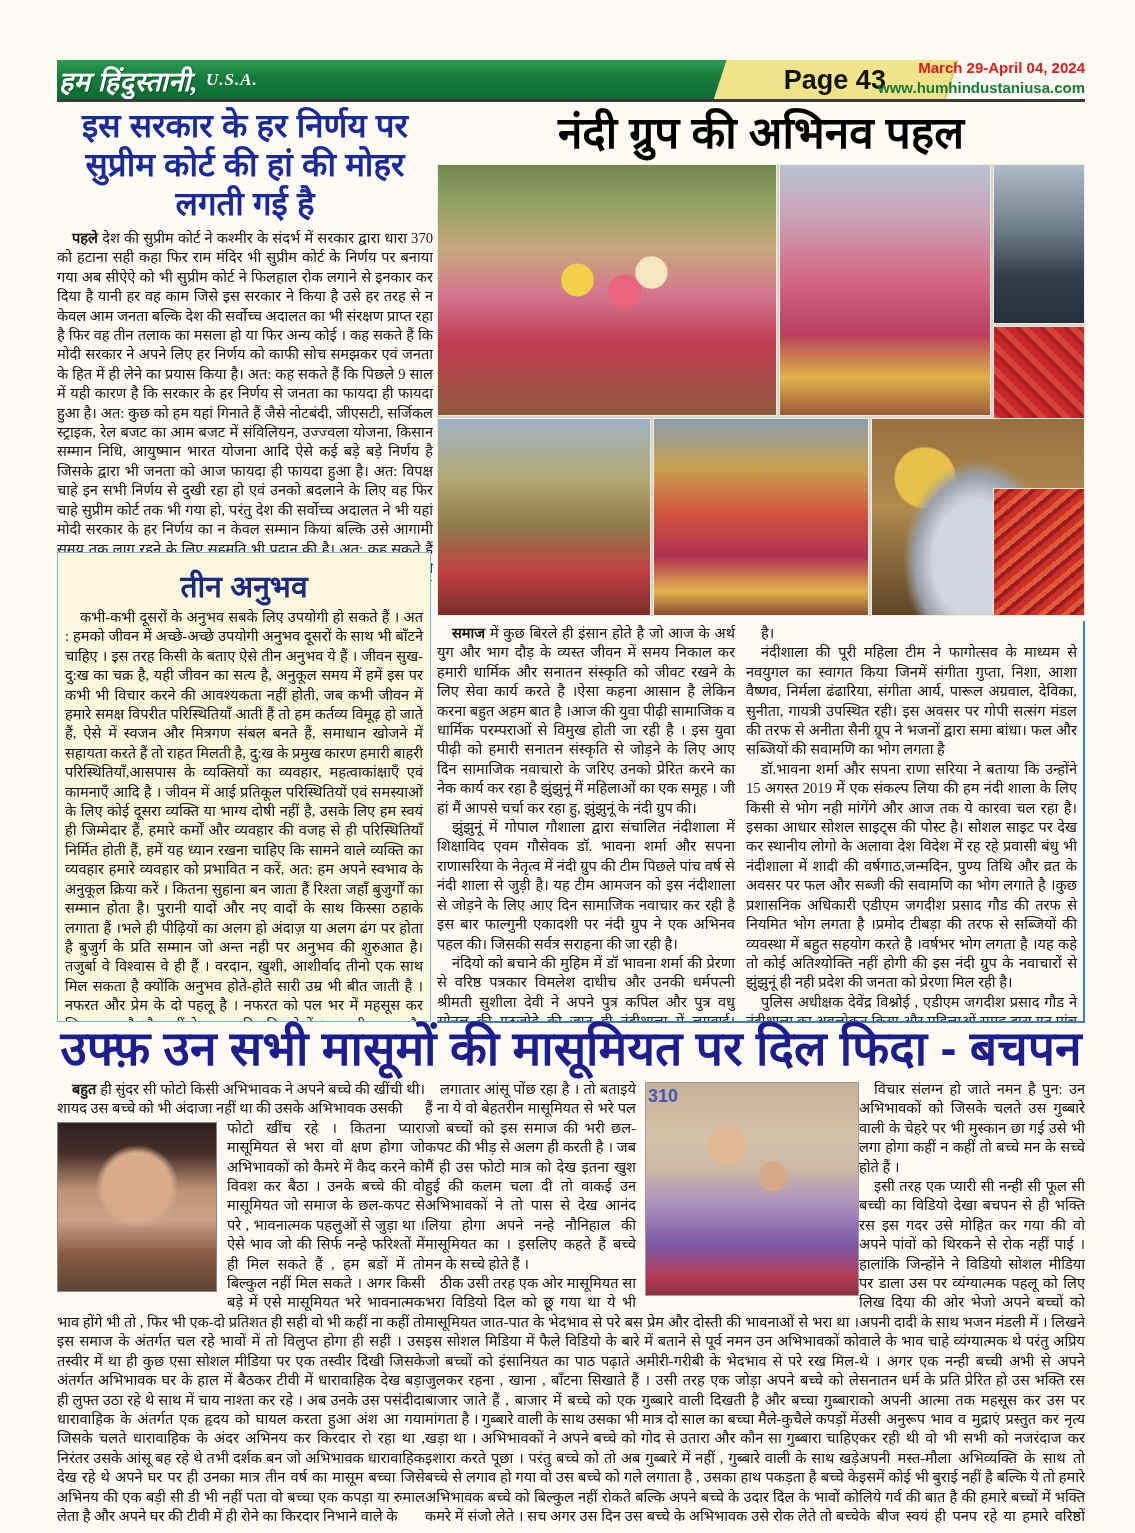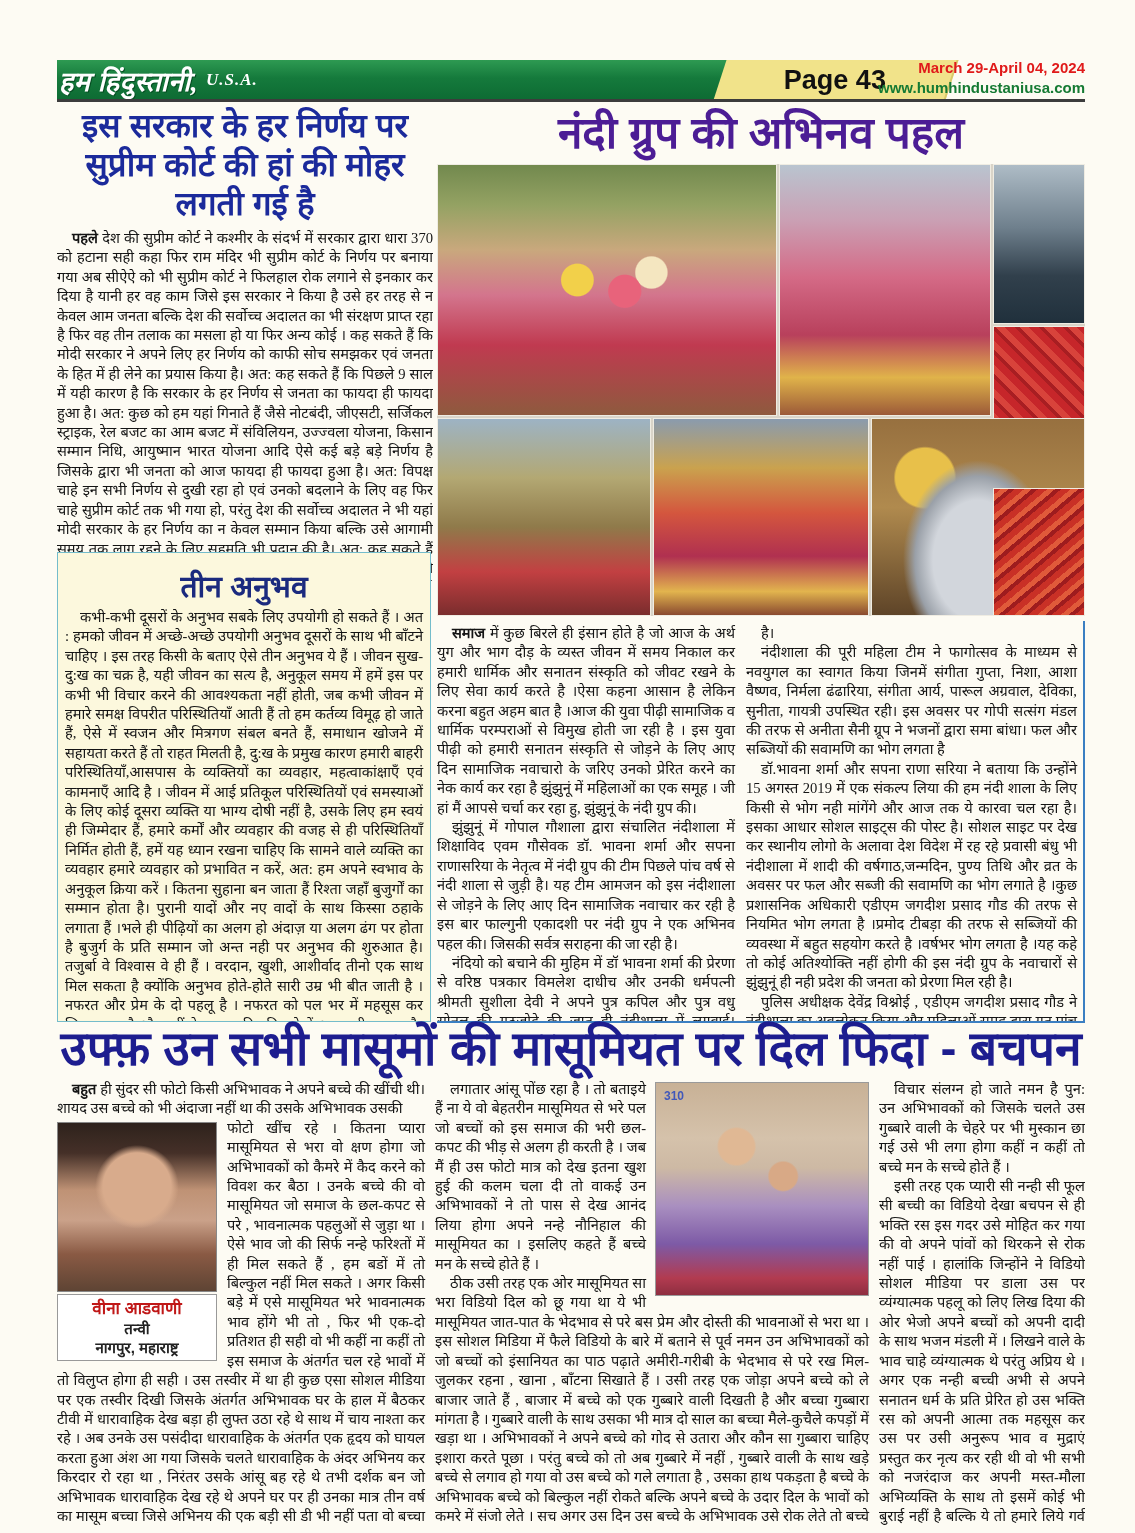--- a/index.html
+++ b/index.html
@@ -25,51 +25,51 @@
 
   
   .leftcol{position:absolute;left:57px;top:106px;width:376px;height:918px;}
   .sup-head{color:#1b2a9b;font-weight:bold;font-size:33px;line-height:39px;text-align:center;margin:0 0 6px 0;font-family:"Liberation Sans","DejaVu Sans",sans-serif;}
   .sup-body{height:352px;overflow:hidden;}
   .teenbox{position:absolute;left:0;top:446px;width:374px;height:470px;background:#fcf8dd;border:1px solid #74bccb;box-sizing:border-box;padding:12px 7px;overflow:hidden;}
   .teen-head{color:#1b2a7e;font-weight:bold;font-size:30px;text-align:center;margin:0 0 2px 0;font-family:"Liberation Sans","DejaVu Sans",sans-serif;}
 
   
   .nandi{position:absolute;left:437px;top:108px;width:648px;height:916px;}
-  .nandi-head{color:#4c1d95;font-weight:bold;font-size:44px;line-height:50px;text-align:center;margin:0 0 6px 0;font-family:"Liberation Sans","DejaVu Sans",sans-serif;}
+  .nandi-head{color:#000000;font-weight:bold;font-size:44px;line-height:50px;text-align:center;margin:0 0 6px 0;font-family:"Liberation Sans","DejaVu Sans",sans-serif;}
   .collage{position:relative;width:648px;height:452px;background:#d9d4c8;}
   .collage .tile{position:absolute;box-sizing:border-box;border:1px solid #efece2;}
   .t-main{left:0;top:0;width:340px;height:252px;background:linear-gradient(180deg,#72894e 0%,#94a263 16%,#c9a87d 34%,#d3758d 52%,#c03a50 72%,#8e5a3e 100%);}
   .t-main:after{content:"";position:absolute;left:28%;top:34%;width:44%;height:30%;background:radial-gradient(circle at 30% 40%,#f2d04a 0 14%,transparent 15%),radial-gradient(circle at 62% 55%,#e8637b 0 16%,transparent 17%),radial-gradient(circle at 80% 30%,#f4e6c0 0 12%,transparent 13%);}
   .t-holi{left:342px;top:0;width:212px;height:252px;background:linear-gradient(180deg,#b9c4cf 0%,#caa0b4 22%,#d46a86 45%,#b8405c 68%,#e0b34a 85%,#9c5a38 100%);}
   .t-car{left:556px;top:0;width:92px;height:160px;background:linear-gradient(180deg,#aebcc6 0%,#6e7f8c 40%,#31404c 70%,#20303c 100%);}
   .t-chilli{left:556px;top:162px;width:92px;height:160px;background:repeating-linear-gradient(45deg,#c6262a 0 7px,#a81e22 7px 11px,#d8433b 11px 17px);}
   .t-officer{left:0;top:254px;width:214px;height:198px;background:linear-gradient(180deg,#9db3c4 0%,#b3a873 30%,#8f7a4a 55%,#c24042 78%,#7a2d2d 100%);}
   .t-saris{left:216px;top:254px;width:216px;height:198px;background:linear-gradient(180deg,#8a9bae 0%,#caa24e 25%,#d4563e 48%,#b03050 70%,#e2b44e 88%,#8a4a30 100%);}
   .t-pot{left:434px;top:254px;width:214px;height:198px;background:radial-gradient(ellipse at 50% 72%,#d2d6dc 0 30%,#9aa0a8 42%,transparent 50%),radial-gradient(circle at 25% 30%,#e8c04a 0 14%,transparent 15%),linear-gradient(180deg,#97703f 0%,#b08a4e 45%,#5e4428 100%);}
   .t-chilli2{left:556px;top:324px;width:92px;height:128px;background:repeating-linear-gradient(-40deg,#c93026 0 6px,#9e1c1e 6px 10px,#e05a3a 10px 15px);}
   .nandi-text{display:flex;gap:11px;margin-top:5px;border-right:2px solid #3b7fc2;border-bottom:2px solid #3b7fc2;padding:3px 6px 8px 0;box-sizing:border-box;height:402px;overflow:hidden;}
   .ncol1{width:298px;flex:none;}
   .ncol2{flex:1;}
 
   
   .bachpan{position:absolute;left:57px;top:1026px;width:1028px;height:505px;}
   .bach-head{color:#1d1d8f;font-weight:bold;font-size:48px;line-height:46px;text-align:center;margin:0 0 8px 0;font-family:"Liberation Sans","DejaVu Sans",sans-serif;}
-  .bach-cols{display:flex;gap:10px;height:447px;overflow:hidden;}
+  .bach-cols{display:flex;height:447px;overflow:hidden;}
   .bcol1{width:368px;flex:none;}
   .bcol2{width:434px;flex:none;}
   .bcol3{flex:1;}
   .figure{float:left;width:160px;margin:3px 10px 2px 0;}
   .wphoto{width:158px;height:168px;border:1px solid #888;background:radial-gradient(circle at 50% 38%,#d8ab8c 0 26%,transparent 32%),linear-gradient(180deg,#2e221c 0%,#453028 18%,#bf9275 40%,#caa189 58%,#8a5a44 78%,#5e4434 100%);}
   .wcap{border:1px solid #999;background:#fff;text-align:center;padding:3px 2px;margin-top:2px;font-family:"Liberation Sans","DejaVu Sans",sans-serif;}
   .wcap .nm{color:#c01818;font-weight:bold;font-size:17px;line-height:21px;}
   .wcap .pen{font-weight:bold;font-size:15px;line-height:19px;color:#222;}
   .wcap .loc{font-weight:bold;font-size:15px;line-height:19px;color:#222;}
   .kphoto{float:right;width:212px;height:212px;margin:2px 0 6px 9px;border:1px solid #9a9a9a;position:relative;background:radial-gradient(circle at 38% 30%,#e0b894 0 9%,transparent 10%),radial-gradient(circle at 60% 44%,#d8a986 0 8%,transparent 9%),linear-gradient(180deg,#c8b196 0%,#d5c2ab 26%,#cdb9a4 40%,#a98fc0 58%,#7d5aa6 76%,#b23b50 92%,#8e2e40 100%);}
-  .kphoto .num{position:absolute;left:8px;top:4px;color:#2a48c0;font-weight:bold;font-size:12px;font-family:"Liberation Sans",sans-serif;opacity:.85;}
+  .kphoto .num{position:absolute;left:2px;top:4px;color:#2a48c0;font-weight:bold;font-size:18px;font-family:"Liberation Sans",sans-serif;opacity:.85;}
 </style>
 </head>
 <body>
 
 <div id="page">
 
   <div class="hdr">
     <div class="masthead">
       <span class="hi">हम हिंदुस्तानी,</span>
       <span class="usa">U.S.A.</span>
@@ -130,25 +130,20 @@
     </div>
   </div>
 
   <div class="bachpan">
     <h1 class="bach-head">उफ्फ़ उन सभी मासूमों की मासूमियत पर दिल फिदा - बचपन</h1>
     <div class="bach-cols">
       <div class="bcol1 btxt">
         <p><span class="lead">बहुत</span><span> ही सुंदर सी फोटो किसी अभिभावक ने अपने बच्चे की खींची थी। शायद उस बच्चे को भी अंदाजा नहीं था की उसके अभिभावक उसकी</span></p>
         <div class="figure">
           <div class="wphoto"></div>
-          <div class="wcap">
-            <div class="nm">वीना आडवाणी</div>
-            <div class="pen">तन्वी</div>
-            <div class="loc">नागपुर, महाराष्ट्र</div>
-          </div>
         </div>
         <p style="text-indent:0">फोटो खींच रहे । कितना प्यारा मासूमियत से भरा वो क्षण होगा जो अभिभावकों को कैमरे में कैद करने को विवश कर बैठा । उनके बच्चे की वो मासूमियत जो समाज के छल-कपट से परे , भावनात्मक पहलुओं से जुड़ा था । ऐसे भाव जो की सिर्फ नन्हे फरिश्तों में ही मिल सकते हैं , हम बडों में तो बिल्कुल नहीं मिल सकते । अगर किसी बड़े में एसे मासूमियत भरे भावनात्मक भाव होंगे भी तो , फिर भी एक-दो प्रतिशत ही सही वो भी कहीं ना कहीं तो इस समाज के अंतर्गत चल रहे भावों में तो विलुप्त होगा ही सही । उस तस्वीर में था ही कुछ एसा सोशल मीडिया पर एक तस्वीर दिखी जिसके अंतर्गत अभिभावक घर के हाल में बैठकर टीवी में धारावाहिक देख बड़ा ही लुफ्त उठा रहे थे साथ में चाय नाश्ता कर रहे । अब उनके उस पसंदीदा धारावाहिक के अंतर्गत एक हृदय को घायल करता हुआ अंश आ गया जिसके चलते धारावाहिक के अंदर अभिनय कर किरदार रो रहा था , निरंतर उसके आंसू बह रहे थे तभी दर्शक बन जो अभिभावक धारावाहिक देख रहे थे अपने घर पर ही उनका मात्र तीन वर्ष का मासूम बच्चा जिसे अभिनय की एक बड़ी सी डी भी नहीं पता वो बच्चा एक कपड़ा या रुमाल लेता है और अपने घर की टीवी में ही रोने का किरदार निभाने वाले के</p>
       </div>
       <div class="bcol2 btxt">
         <div class="kphoto">
           <span class="num">310</span>
         </div>
         <div>
             <p>लगातार आंसू पोंछ रहा है । तो बताइये हैं ना ये वो बेहतरीन मासूमियत से भरे पल जो बच्चों को इस समाज की भरी छल-कपट की भीड़ से अलग ही करती है । जब मैं ही उस फोटो मात्र को देख इतना खुश हुई की कलम चला दी तो वाकई उन अभिभावकों ने तो पास से देख आनंद लिया होगा अपने नन्हे नौनिहाल की मासूमियत का । इसलिए कहते हैं बच्चे मन के सच्चे होते हैं ।</p>
             <p>ठीक उसी तरह एक ओर मासूमियत सा भरा विडियो दिल को छू गया था ये भी मासूमियत जात-पात के भेदभाव से परे बस प्रेम और दोस्ती की भावनाओं से भरा था । इस सोशल मिडिया में फैले विडियो के बारे में बताने से पूर्व नमन उन अभिभावकों को जो बच्चों को इंसानियत का पाठ पढ़ाते अमीरी-गरीबी के भेदभाव से परे रख मिल-जुलकर रहना , खाना , बाँटना सिखाते हैं । उसी तरह एक जोड़ा अपने बच्चे को ले बाजार जाते हैं , बाजार में बच्चे को एक गुब्बारे वाली दिखती है और बच्चा गुब्बारा मांगता है । गुब्बारे वाली के साथ उसका भी मात्र दो साल का बच्चा मैले-कुचैले कपड़ों में खड़ा था । अभिभावकों ने अपने बच्चे को गोद से उतारा और कौन सा गुब्बारा चाहिए इशारा करते पूछा । परंतु बच्चे को तो अब गुब्बारे में नहीं , गुब्बारे वाली के साथ खड़े बच्चे से लगाव हो गया वो उस बच्चे को गले लगाता है , उसका हाथ पकड़ता है बच्चे के अभिभावक बच्चे को बिल्कुल नहीं रोकते बल्कि अपने बच्चे के उदार दिल के भावों को कमरे में संजो लेते । सच अगर उस दिन उस बच्चे के अभिभावक उसे रोक लेते तो बच्चे के दिमाग के विकास में गलत</p>

